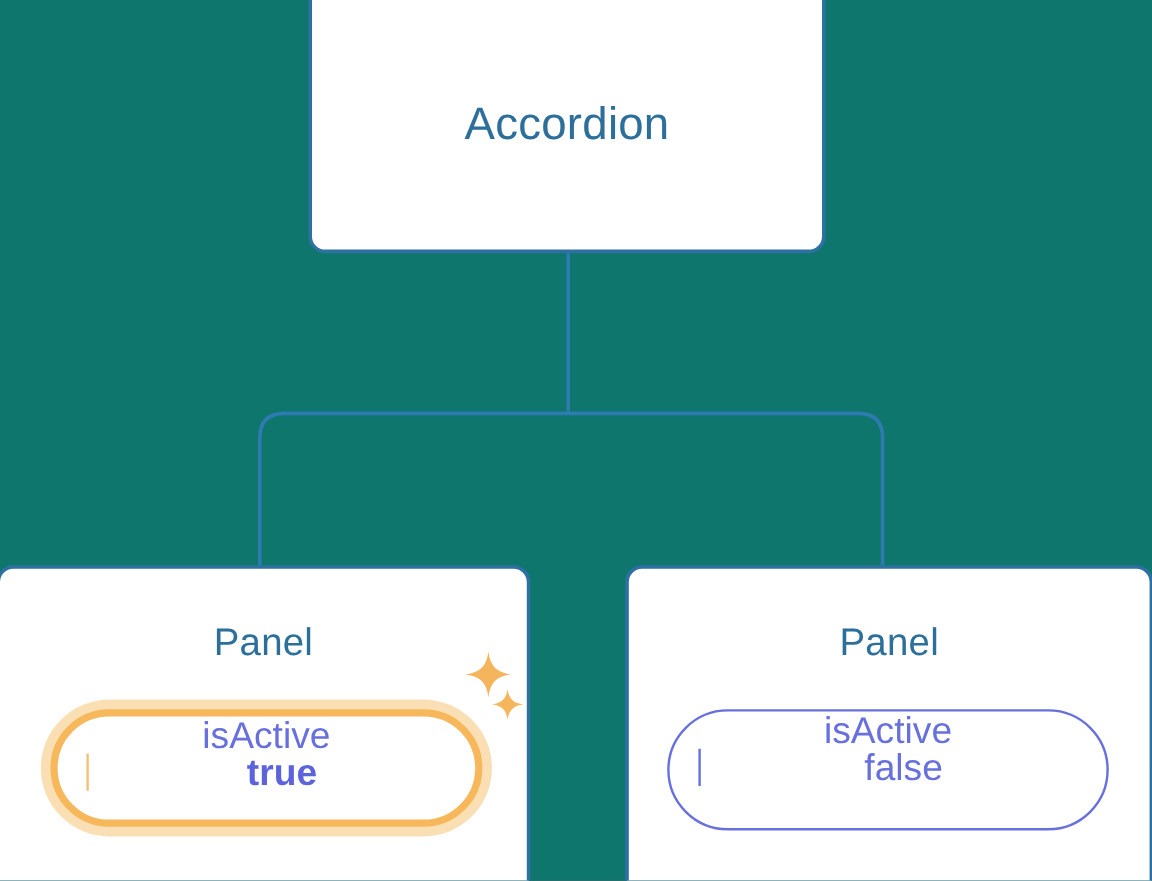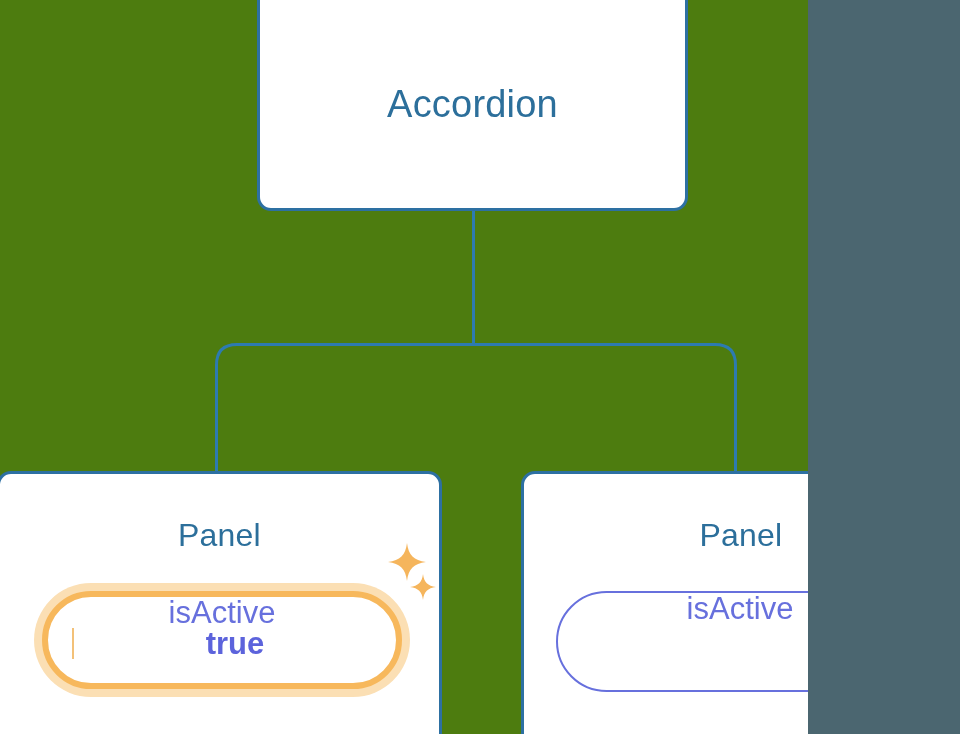--- a/index.html
+++ b/index.html
@@ -2,23 +2,23 @@
 <html><head>
 <meta charset="utf-8">
 <style>
   html, body {
     margin: 0;
     padding: 0;
     background: #4b6670;
   }
   #stage {
     position: relative;
-    width: 808px;
+    width: 960px;
     height: 734px;
-    background: #4d7c0f;
+    background: #0f766e;
     overflow: hidden;
     font-family: "Liberation Sans", sans-serif;
     -webkit-font-smoothing: antialiased;
   }
 
   
   .connector-layer {
     position: absolute;
     inset: 0;
     pointer-events: none;
@@ -179,16 +179,17 @@
     <path d="M50 0 C54 32 68 46 100 50 C68 54 54 68 50 100 C46 68 32 54 0 50 C32 46 46 32 50 0 Z" fill="#f5b55c"></path>
   </svg>
 
   <div class="node-card node-right">
     <div class="node-title panel-title">Panel</div>
   </div>
 
   <div class="pill-plain">
     <div class="pill">
       <div class="pill-key">isActive</div>
+      <div class="pill-val">false</div>
     </div>
   </div>
 
 </div>
 
 </body></html>

